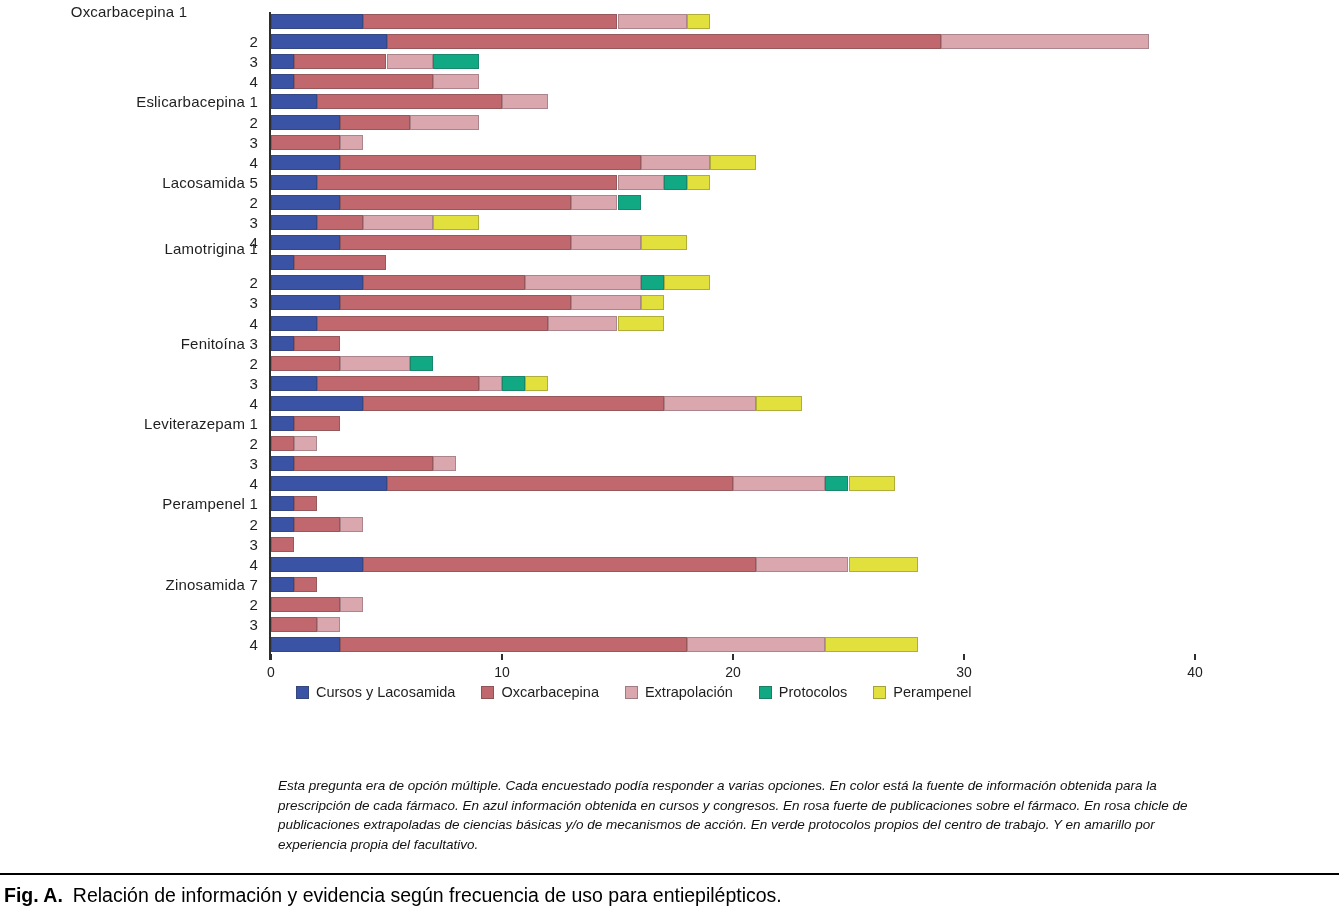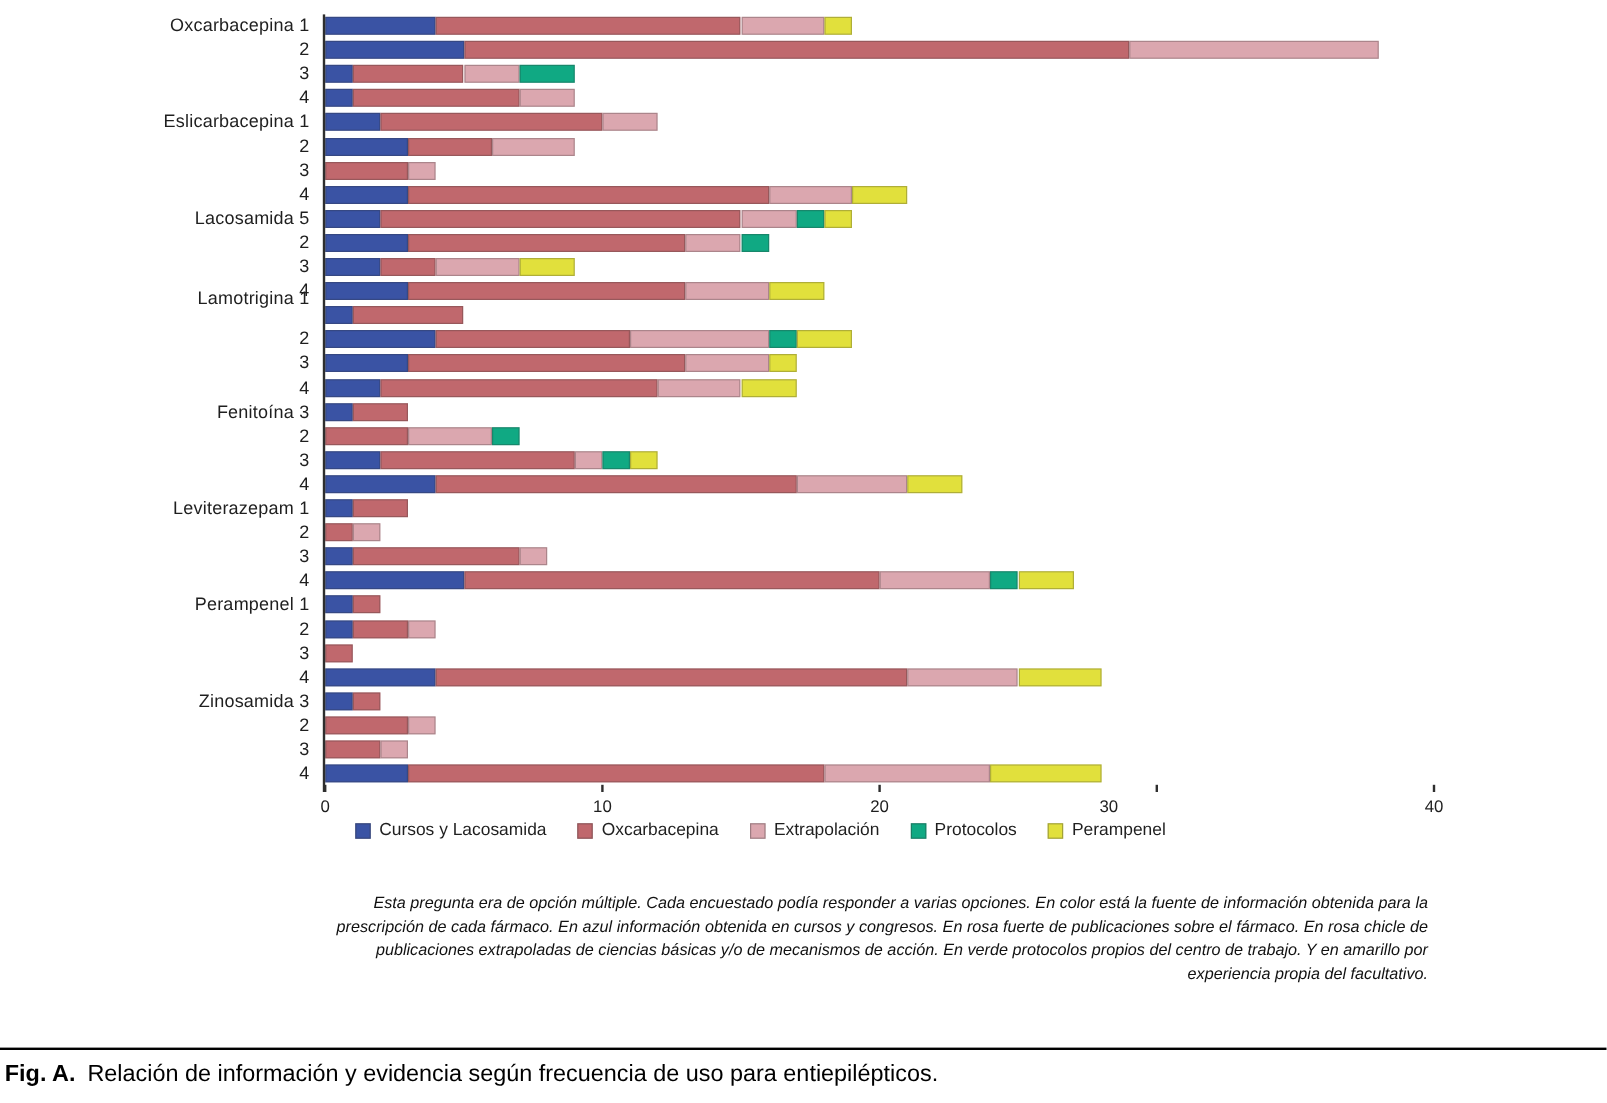--- a/index.html
+++ b/index.html
@@ -31,33 +31,33 @@
     display:flex;align-items:center;gap:26px;
     font-size:14.5px;color:#1f1f1f;
   }
   .legend-item{display:flex;align-items:center;gap:7px;white-space:nowrap;}
   .legend-swatch{width:13px;height:13px;border:1px solid rgba(45,45,45,.35);box-sizing:border-box;}
   #note-scale{
     position:absolute;left:278px;top:720px;width:920px;
     font-size:13.5px;font-style:italic;color:#111;
   }
   #note-desc{
-    position:absolute;left:278px;top:743px;width:912px;
-    font-size:13.5px;font-style:italic;line-height:19.5px;color:#111;text-align:right;
+    position:absolute;left:278px;top:776px;width:912px;
+    font-size:13.5px;font-style:italic;line-height:19.5px;color:#111;
   }
   #caption-rule{position:absolute;left:0;top:873px;width:1339px;height:2px;background:#000;}
   #caption{position:absolute;left:4px;top:884px;font-size:19.5px;color:#000;}
   #caption b{font-weight:bold;margin-right:10px;}
 </style>
 </head>
 <body>
 
 <div id="figure-root">
   <div id="plot">
-      <div class="row-label" style="top: 14px;">Oxcarbacepina 1</div>
+      <div class="row-label" style="top: 4px; text-align: center;">Oxcarbacepina 1</div>
       <div class="seg" style="left: 271px; top: 14px; width: 92.4px; background: rgb(58, 83, 164);"></div>
       <div class="seg" style="left: 363.4px; top: 14px; width: 254.1px; background: rgb(192, 104, 109);"></div>
       <div class="seg" style="left: 617.5px; top: 14px; width: 69.3px; background: rgb(219, 167, 175);"></div>
       <div class="seg" style="left: 686.8px; top: 14px; width: 23.1px; background: rgb(225, 224, 60);"></div>
       <div class="row-label" style="top: 34.1px;">2</div>
       <div class="seg" style="left: 271px; top: 34.1px; width: 115.5px; background: rgb(58, 83, 164);"></div>
       <div class="seg" style="left: 386.5px; top: 34.1px; width: 554.4px; background: rgb(192, 104, 109);"></div>
       <div class="seg" style="left: 940.9px; top: 34.1px; width: 207.9px; background: rgb(219, 167, 175);"></div>
       <div class="row-label" style="top: 54.2px;">3</div>
       <div class="seg" style="left: 271px; top: 54.2px; width: 23.1px; background: rgb(58, 83, 164);"></div>
@@ -165,21 +165,21 @@
       <div class="seg" style="left: 271px; top: 516.5px; width: 23.1px; background: rgb(58, 83, 164);"></div>
       <div class="seg" style="left: 294.1px; top: 516.5px; width: 46.2px; background: rgb(192, 104, 109);"></div>
       <div class="seg" style="left: 340.3px; top: 516.5px; width: 23.1px; background: rgb(219, 167, 175);"></div>
       <div class="row-label" style="top: 536.6px;">3</div>
       <div class="seg" style="left: 271px; top: 536.6px; width: 23.1px; background: rgb(192, 104, 109);"></div>
       <div class="row-label" style="top: 556.7px;">4</div>
       <div class="seg" style="left: 271px; top: 556.7px; width: 92.4px; background: rgb(58, 83, 164);"></div>
       <div class="seg" style="left: 363.4px; top: 556.7px; width: 392.7px; background: rgb(192, 104, 109);"></div>
       <div class="seg" style="left: 756.1px; top: 556.7px; width: 92.4px; background: rgb(219, 167, 175);"></div>
       <div class="seg" style="left: 848.5px; top: 556.7px; width: 69.3px; background: rgb(225, 224, 60);"></div>
-      <div class="row-label" style="top: 576.8px;">Zinosamida 3</div>
+      <div class="row-label" style="top: 576.8px;">Zinosamida 7</div>
       <div class="seg" style="left: 271px; top: 576.8px; width: 23.1px; background: rgb(58, 83, 164);"></div>
       <div class="seg" style="left: 294.1px; top: 576.8px; width: 23.1px; background: rgb(192, 104, 109);"></div>
       <div class="row-label" style="top: 596.9px;">2</div>
       <div class="seg" style="left: 271px; top: 596.9px; width: 69.3px; background: rgb(192, 104, 109);"></div>
       <div class="seg" style="left: 340.3px; top: 596.9px; width: 23.1px; background: rgb(219, 167, 175);"></div>
       <div class="row-label" style="top: 617px;">3</div>
       <div class="seg" style="left: 271px; top: 617px; width: 46.2px; background: rgb(192, 104, 109);"></div>
       <div class="seg" style="left: 317.2px; top: 617px; width: 23.1px; background: rgb(219, 167, 175);"></div>
       <div class="row-label" style="top: 637.1px;">4</div>
       <div class="seg" style="left: 271px; top: 637.1px; width: 69.3px; background: rgb(58, 83, 164);"></div>
@@ -187,21 +187,21 @@
       <div class="seg" style="left: 686.8px; top: 637.1px; width: 138.6px; background: rgb(219, 167, 175);"></div>
       <div class="seg" style="left: 825.4px; top: 637.1px; width: 92.4px; background: rgb(225, 224, 60);"></div>
       <div class="axis-line" style="left: 269px; top: 12px; width: 2px; height: 648.1px;"></div>
       <div class="tick-mark" style="left: 270px; top: 654.1px;"></div>
       <div class="tick-label" style="left: 271px; top: 664.1px;">0</div>
       <div class="tick-mark" style="left: 501px; top: 654.1px;"></div>
       <div class="tick-label" style="left: 502px; top: 664.1px;">10</div>
       <div class="tick-mark" style="left: 732px; top: 654.1px;"></div>
       <div class="tick-label" style="left: 733px; top: 664.1px;">20</div>
       <div class="tick-mark" style="left: 963px; top: 654.1px;"></div>
-      <div class="tick-label" style="left: 924px; top: 664.1px;">30</div>
+      <div class="tick-label" style="left: 964px; top: 664.1px;">30</div>
       <div class="tick-mark" style="left: 1194px; top: 654.1px;"></div>
       <div class="tick-label" style="left: 1195px; top: 664.1px;">40</div>
     </div>
   <div id="legend">
       <div class="legend-item">
         <span class="legend-swatch" style="background: rgb(58, 83, 164);"></span>
         <span>Cursos y Lacosamida</span>
       </div>
       <div class="legend-item">
         <span class="legend-swatch" style="background: rgb(192, 104, 109);"></span>

